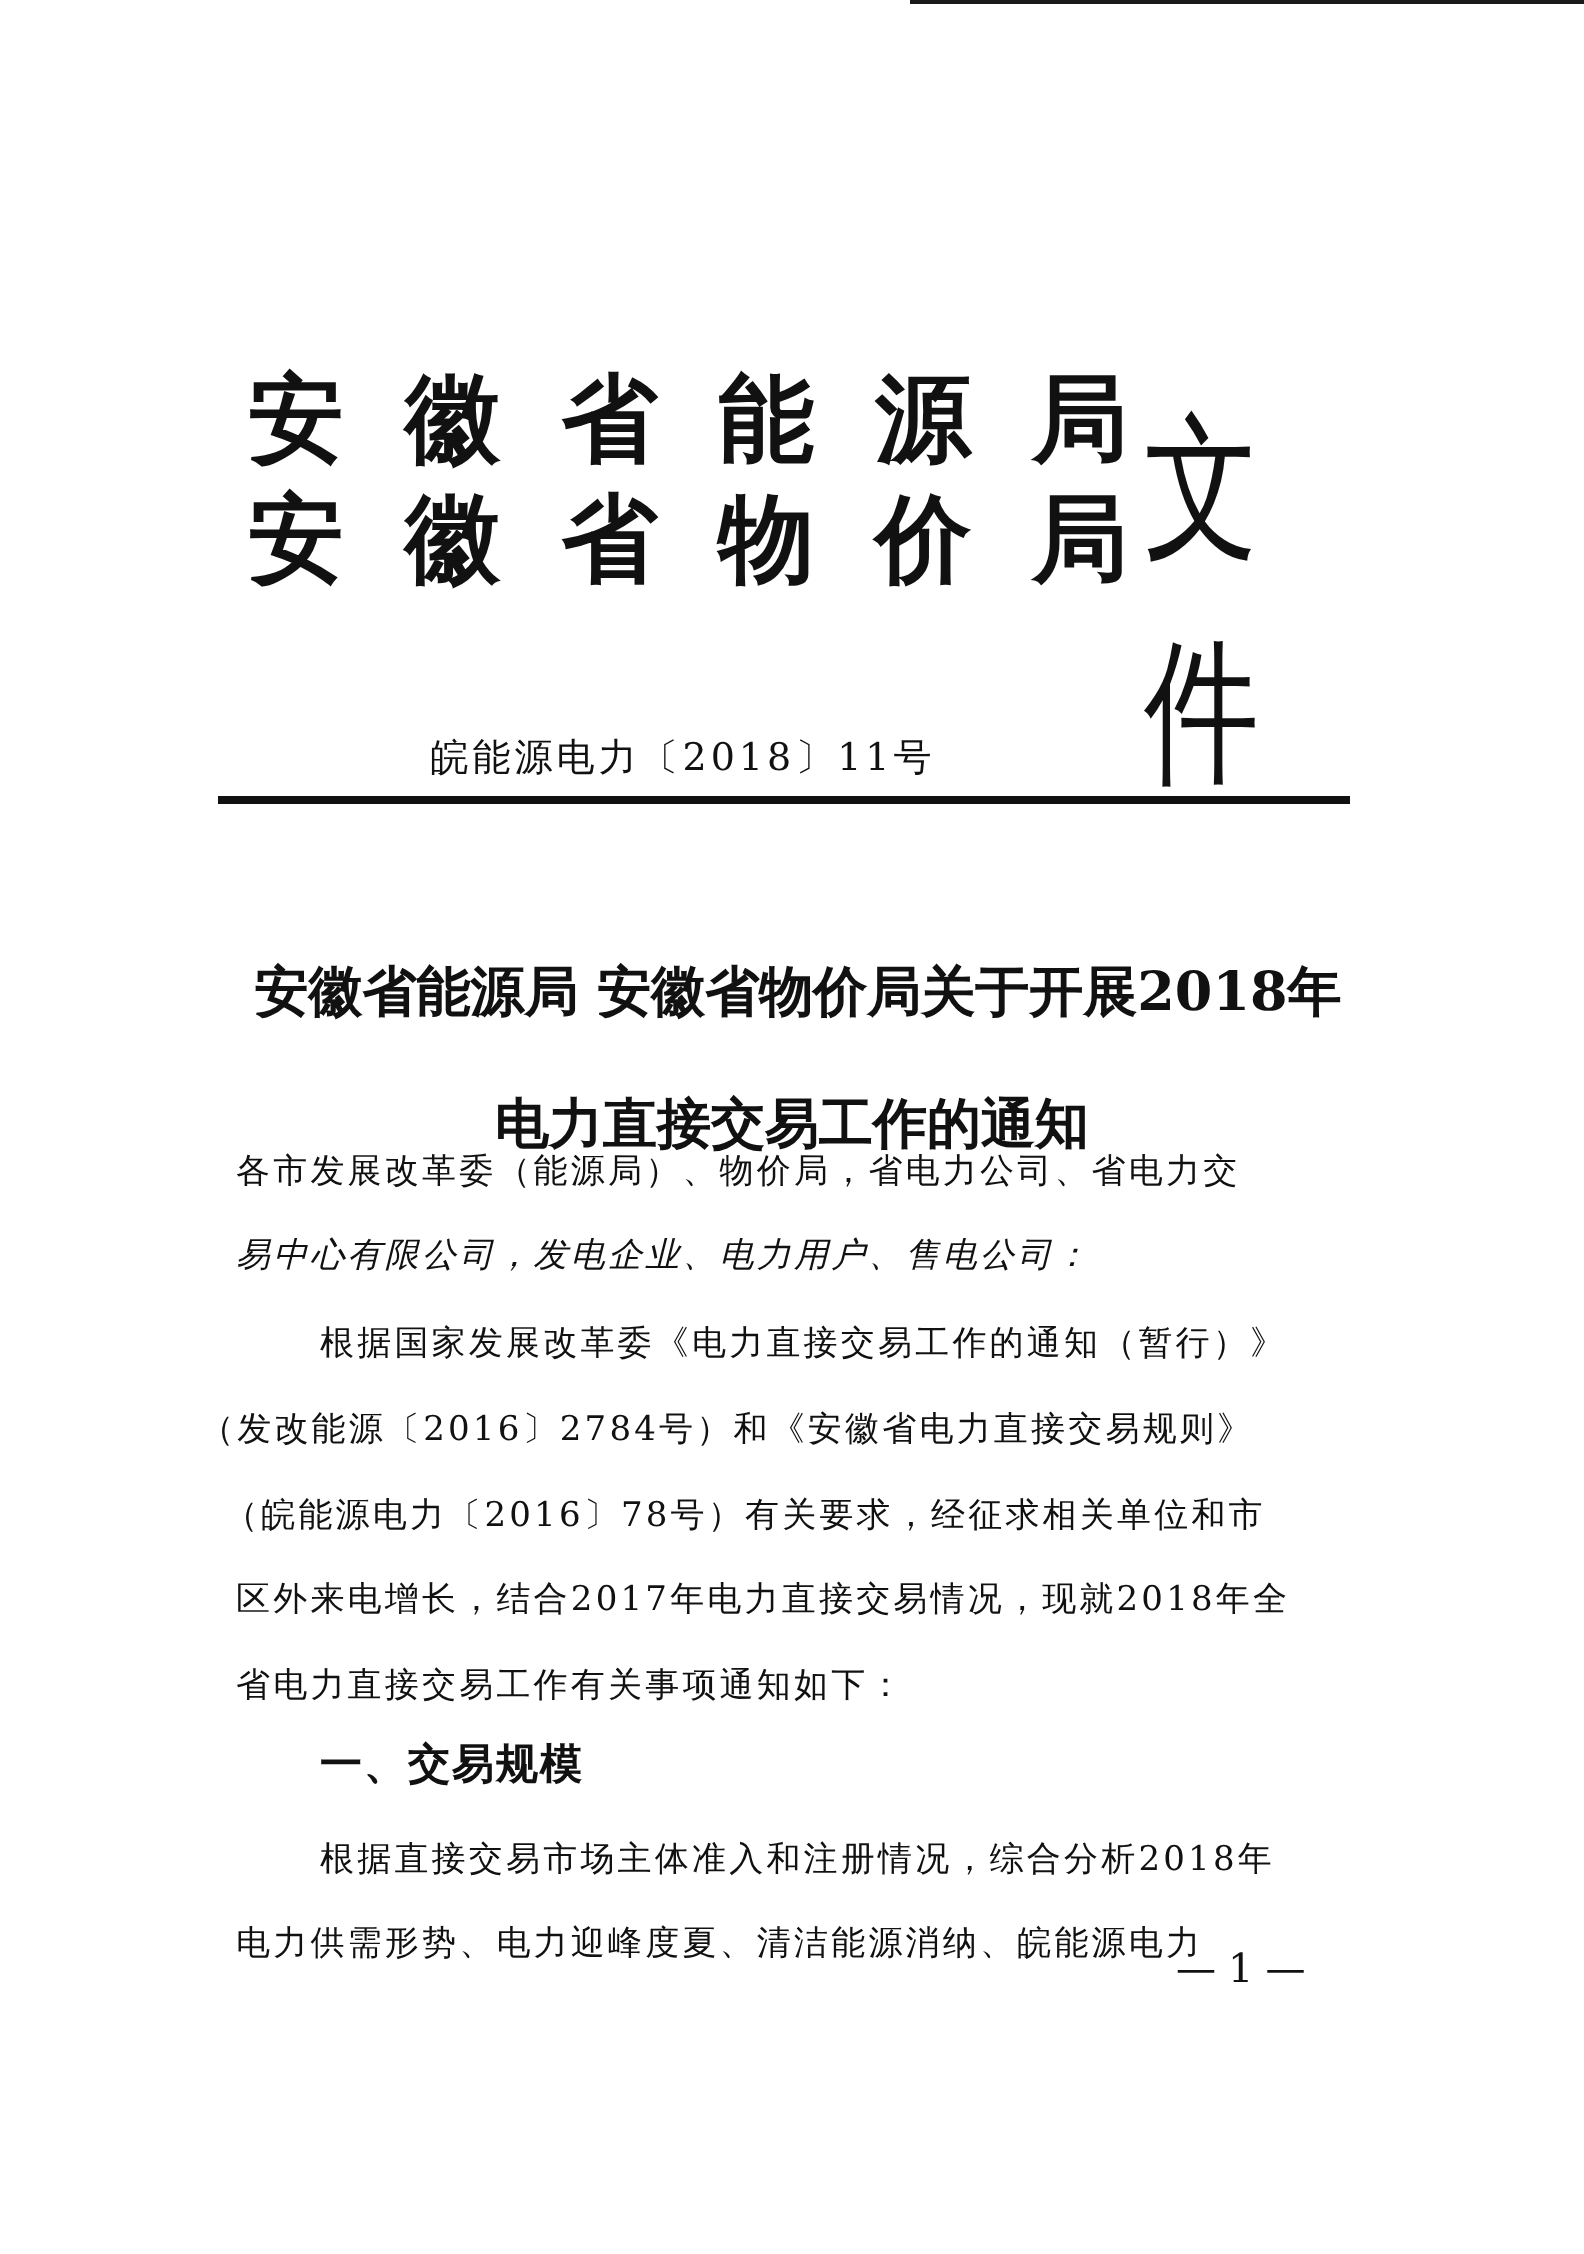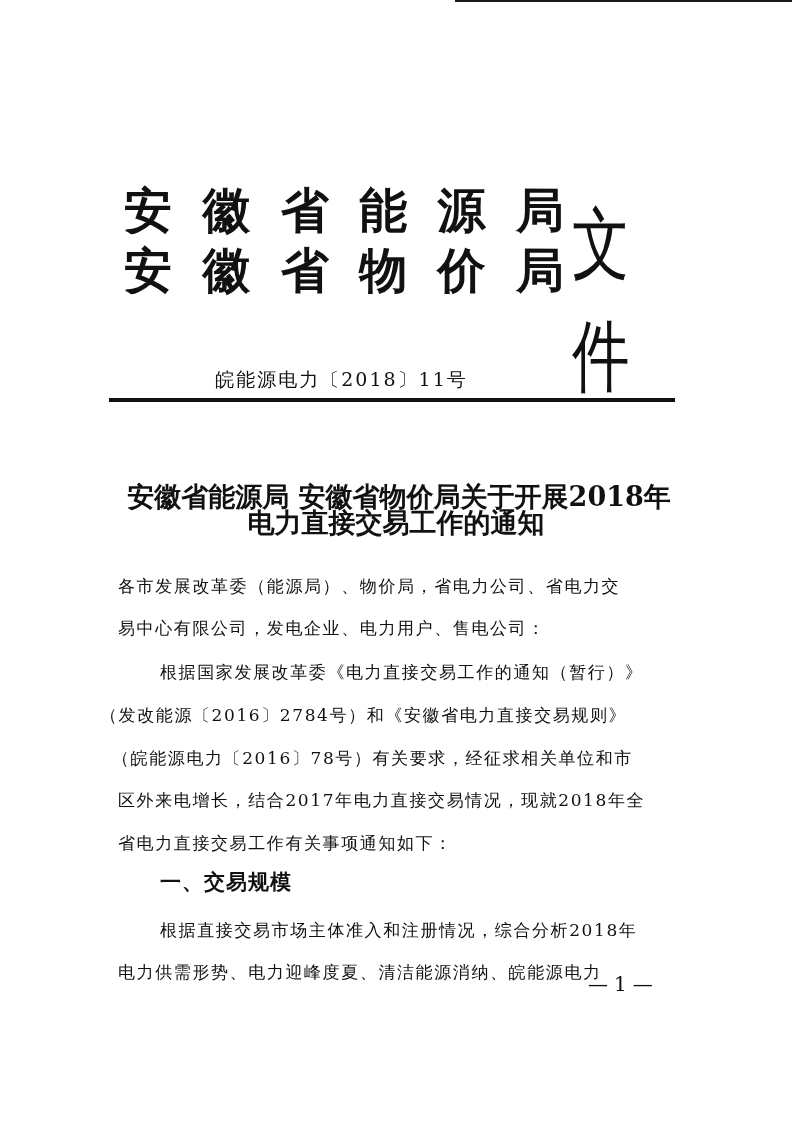--- a/index.html
+++ b/index.html
@@ -85,21 +85,21 @@
     position: absolute;
     left: 0;
     width: 792px;
     text-align: center;
     font-weight: bold;
     font-size: 27px;
     line-height: 42px;
     margin-top: 24px;
   }
   .title.t1 { top: 452px; padding-left: 6px; box-sizing: border-box; }
-  .title.t2 { top: 478px; }
+  .title.t2 { top: 518px; }
   .body-line {
     position: absolute;
     left: 118px;
     width: 550px;
     font-size: 17px;
     line-height: 28px;
     white-space: nowrap;
     letter-spacing: 1.6px;
   }
   .body-line.indent { left: 160px; }
@@ -147,21 +147,21 @@
 </div>
 
 <div class="doc-number">皖能源电力〔2018〕11号</div>
 
 <div class="header-rule"></div>
 
 <div class="title t1">安徽省能源局  安徽省物价局关于开展2018年</div>
 <div class="title t2">电力直接交易工作的通知</div>
 
 <div class="body-line" style="top:572px;">各市发展改革委（能源局）、物价局，省电力公司、省电力交</div>
-<div class="body-line" style="top:614px;">易中心有限公司，发电企业、电力用户、售电公司：</div>
+<div class="body-line" style="top:614px;font-style:italic;">易中心有限公司，发电企业、电力用户、售电公司：</div>
 <div class="body-line indent" style="top:658px;">根据国家发展改革委《电力直接交易工作的通知（暂行）》</div>
 <div class="body-line" style="top:701px; left:100px;">（发改能源〔2016〕2784号）和《安徽省电力直接交易规则》</div>
 <div class="body-line" style="top:744px; left:112px;">（皖能源电力〔2016〕78号）有关要求，经征求相关单位和市</div>
 <div class="body-line" style="top:786px;">区外来电增长，结合2017年电力直接交易情况，现就2018年全</div>
 <div class="body-line" style="top:829px;">省电力直接交易工作有关事项通知如下：</div>
 
 <div class="section-heading" style="top:868px;">一、交易规模</div>
 
 <div class="body-line indent" style="top:916px;">根据直接交易市场主体准入和注册情况，综合分析2018年</div>
 <div class="body-line" style="top:958px;">电力供需形势、电力迎峰度夏、清洁能源消纳、皖能源电力</div>

